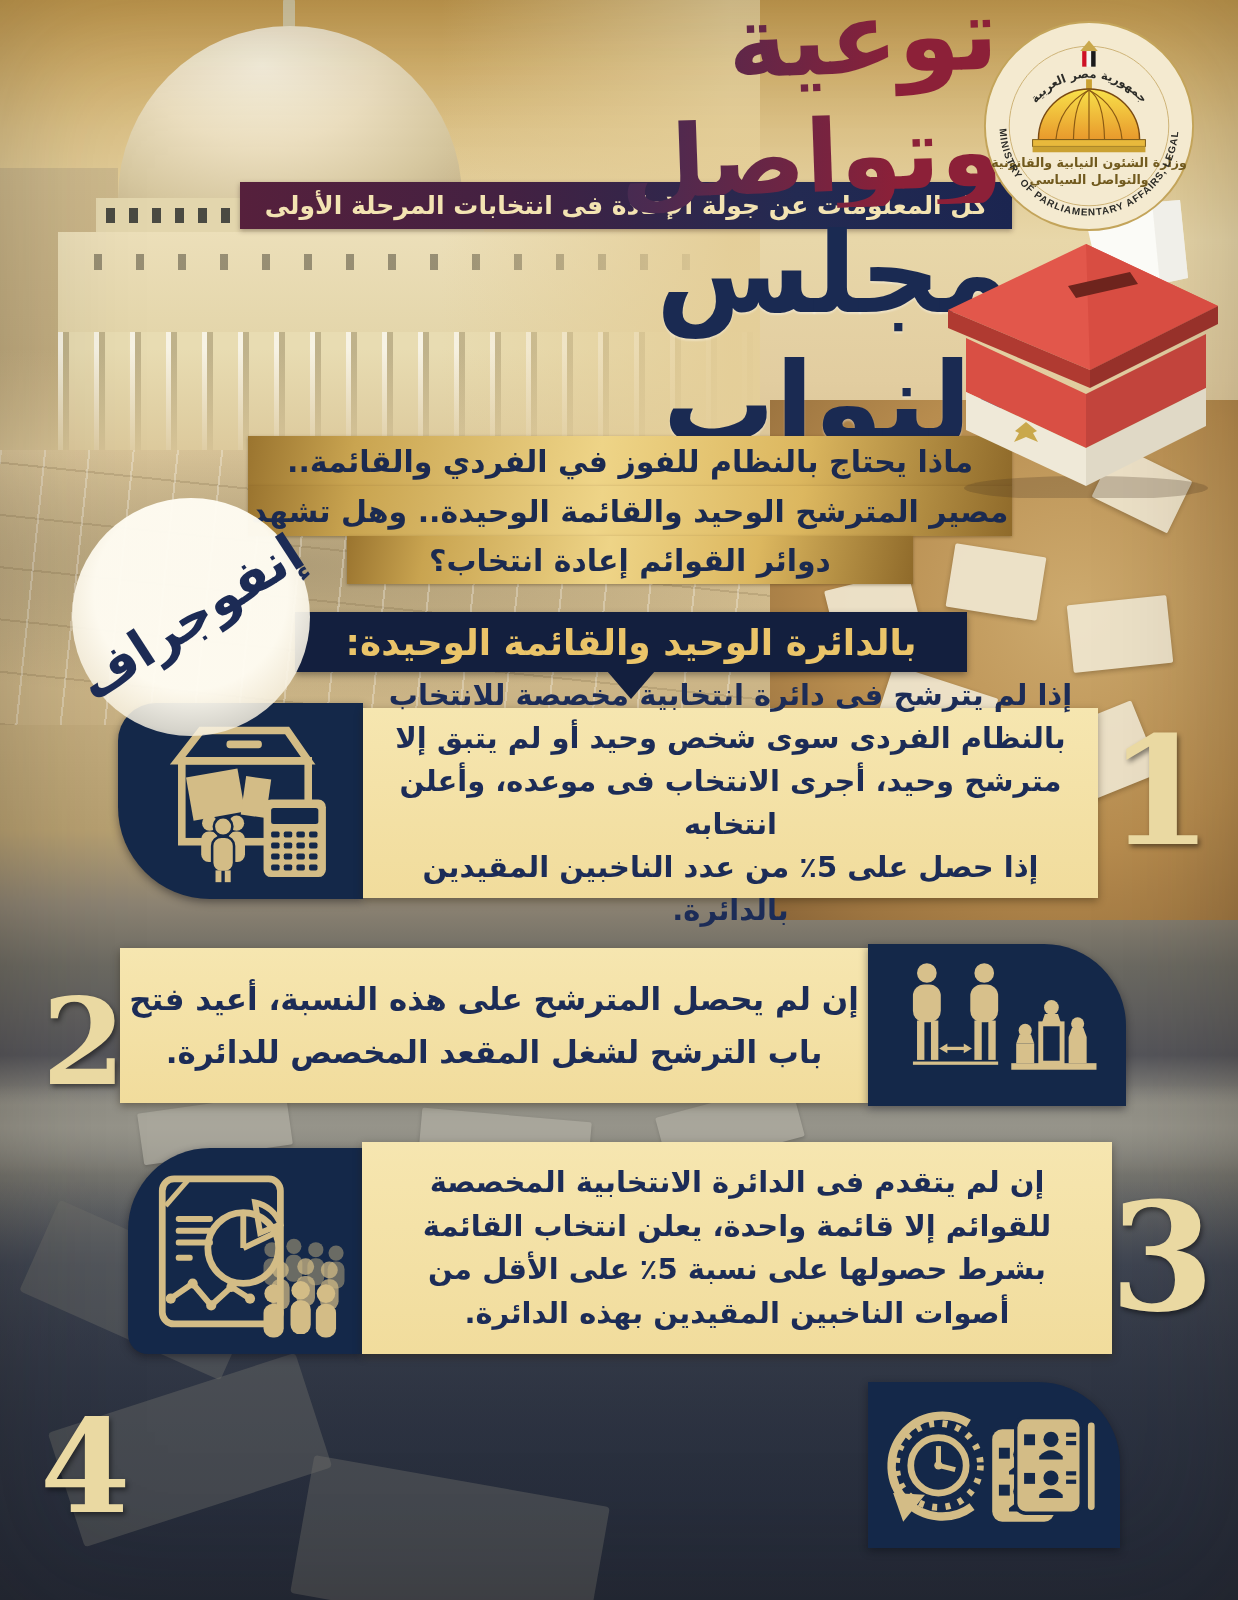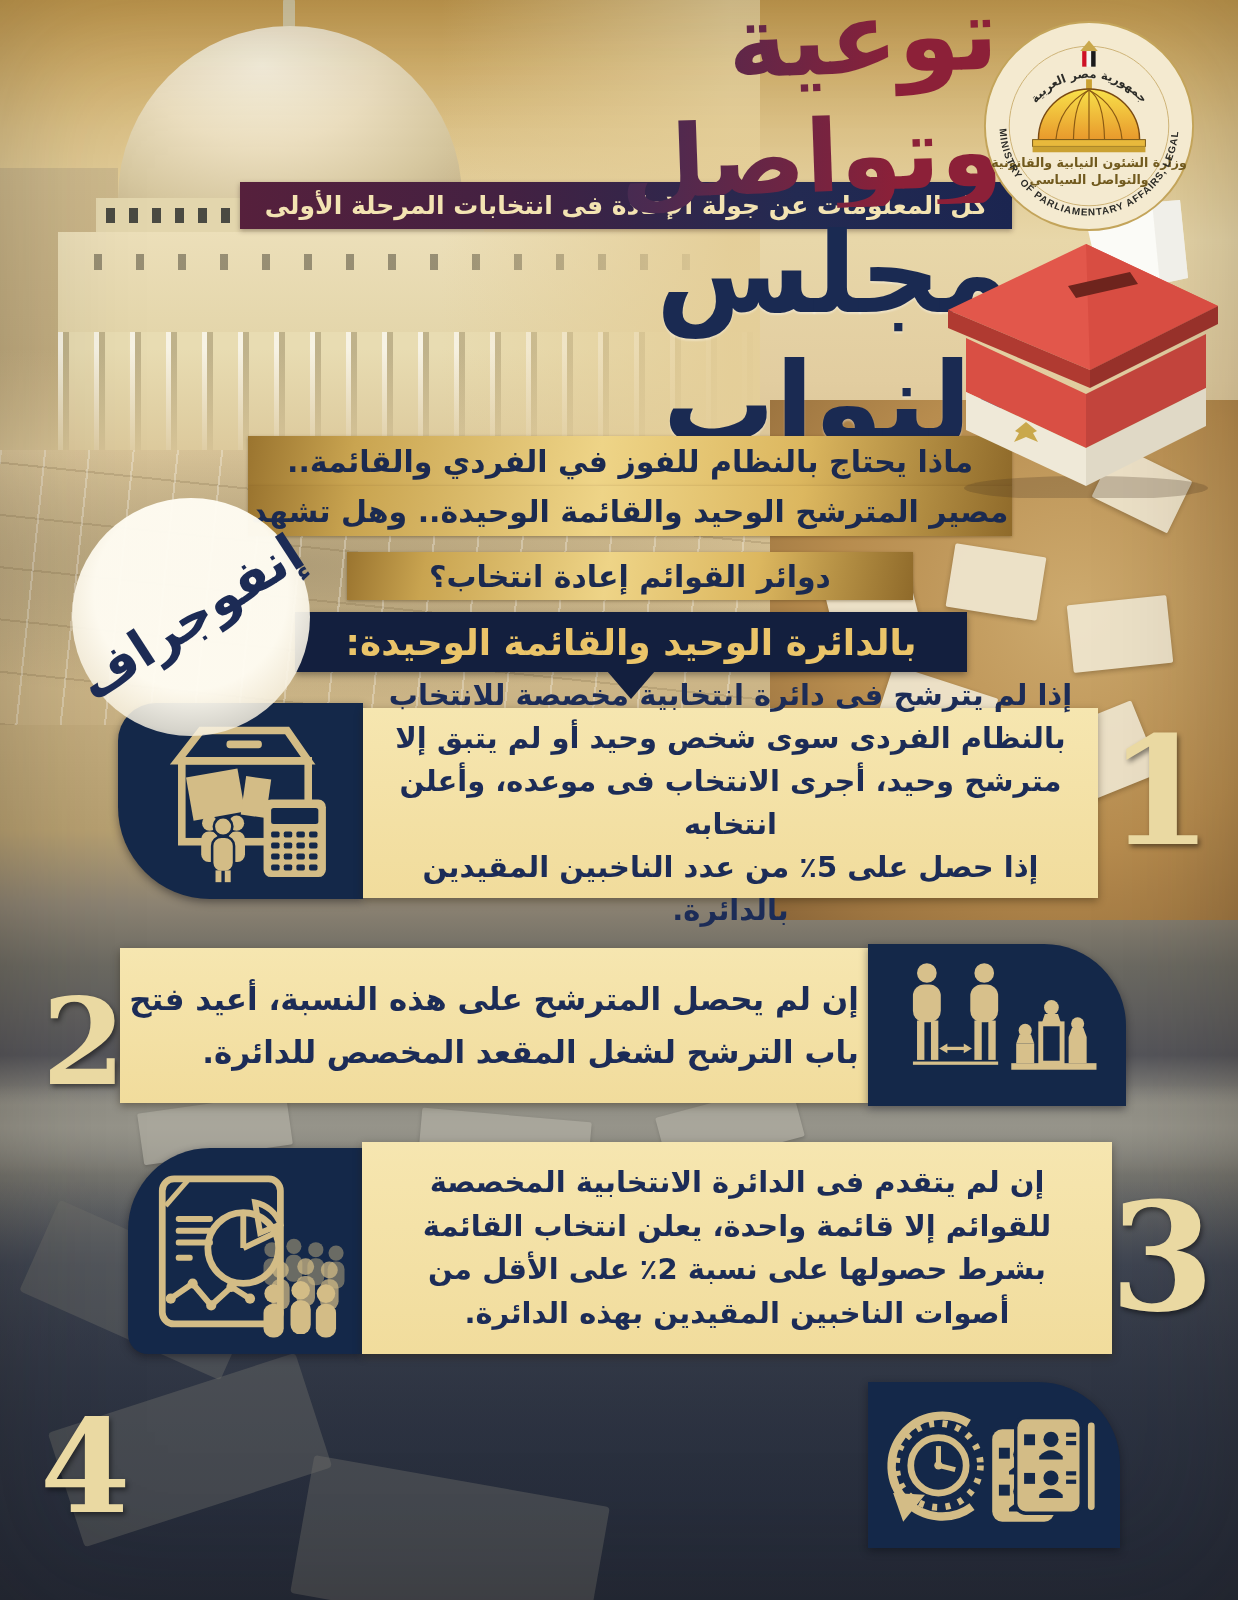--- a/index.html
+++ b/index.html
@@ -68,21 +68,21 @@
   .seal svg{width:100%;height:100%;}
 
   
   .ballot{left:918px;top:198px;width:322px;height:300px;z-index:3;}
 
   
   .intro{left:248px;top:436px;width:764px;z-index:2;}
   .gold-line{height:50px;display:flex;align-items:center;justify-content:center;
     background:linear-gradient(100deg,#9a742f 0%,#c9a450 14%,#eed487 46%,#dcb75f 72%,#8f6a2a 100%);
     color:#1b2a50;font-size:30px;font-weight:bold;direction:rtl;box-shadow:0 1px 3px rgba(60,40,10,.4);}
-  .gold-line.short{width:566px;margin:16px auto;height:48px;}
+  .gold-line.short{width:566px;margin:0 auto;height:48px;}
 
   
   .badge{left:72px;top:498px;width:238px;height:238px;border-radius:50%;z-index:5;
     background:radial-gradient(circle at 50% 40%,rgba(255,252,242,.97) 52%,rgba(248,242,226,.85) 74%,rgba(240,232,212,.45) 100%);
     display:flex;align-items:center;justify-content:center;}
   .badge span{transform:rotate(-33deg);color:#1c2b55;font-size:52px;font-weight:bold;direction:rtl;}
 
   
   .sec-heading{left:295px;top:612px;width:672px;height:60px;display:flex;align-items:center;justify-content:center;
     background:#131f3e;color:#eac469;font-size:36px;font-weight:bold;direction:rtl;z-index:4;
@@ -97,21 +97,21 @@
   .icon-box{background:#142849;z-index:2;display:flex;align-items:center;justify-content:center;
     box-shadow:0 3px 8px rgba(10,10,20,.45);}
   .step-num{color:#ead9a2;font-family:"DejaVu Serif",serif;font-weight:bold;z-index:2;
     text-shadow:2px 3px 5px rgba(0,0,0,.45);text-align:center;line-height:1;}
 
   .s1-icon{left:118px;top:703px;width:245px;height:196px;border-radius:38px 0 0 92px;}
   .s1-txt{left:363px;top:708px;width:735px;height:190px;font-size:29px;line-height:1.48;}
   .s1-num{left:1108px;top:716px;width:92px;font-size:150px;}
 
   .s2-num{left:42px;top:982px;width:80px;font-size:120px;}
-  .s2-txt{left:120px;top:948px;width:748px;height:155px;font-size:31px;line-height:1.7;text-align:right;}
+  .s2-txt{left:120px;top:948px;width:748px;height:155px;font-size:31px;line-height:1.7;}
   .s2-icon{left:868px;top:944px;width:258px;height:162px;border-radius:0 82px 0 0;}
 
   .s3-icon{left:128px;top:1148px;width:234px;height:206px;border-radius:82px 0 0 20px;}
   .s3-txt{left:362px;top:1142px;width:750px;height:212px;font-size:29px;line-height:1.5;}
   .s3-num{left:1110px;top:1182px;width:92px;font-size:150px;}
 
   .s4-num{left:40px;top:1402px;width:85px;font-size:130px;}
   .s4-txt{left:120px;top:1386px;width:748px;height:158px;font-size:31px;line-height:1.7;}
   .s4-icon{left:868px;top:1382px;width:252px;height:166px;border-radius:0 82px 0 0;}
 
@@ -354,21 +354,21 @@
           <rect x="142" y="168" width="24" height="40" rx="11"></rect>
         <circle cx="186" cy="152" r="11"></circle>
           <rect x="174" y="164" width="24" height="40" rx="11"></rect>
         <circle cx="216" cy="156" r="11"></circle>
           <rect x="204" y="168" width="24" height="40" rx="11"></rect>
       </g>
     </svg>
   </div>
   <div class="abs txt-box s3-txt">إن لم يتقدم فى الدائرة الانتخابية المخصصة
 للقوائم إلا قائمة واحدة، يعلن انتخاب القائمة
-بشرط حصولها على نسبة 2٪ على الأقل من
+بشرط حصولها على نسبة 5٪ على الأقل من
 أصوات الناخبين المقيدين بهذه الدائرة.</div>
   <div class="abs step-num s3-num">3</div>
 
   <div class="abs step-num s4-num">4</div>
   <div class="abs icon-box s4-icon">
     <svg viewBox="0 0 260 170" fill="#d3bc86">
       <g>
         <circle cx="64" cy="85" r="50" fill="none" stroke="#d3bc86" stroke-width="8" stroke-dasharray="6 10"></circle>
         <circle cx="64" cy="85" r="33" fill="none" stroke="#d3bc86" stroke-width="8"></circle>
         <circle cx="64" cy="85" r="5"></circle>

